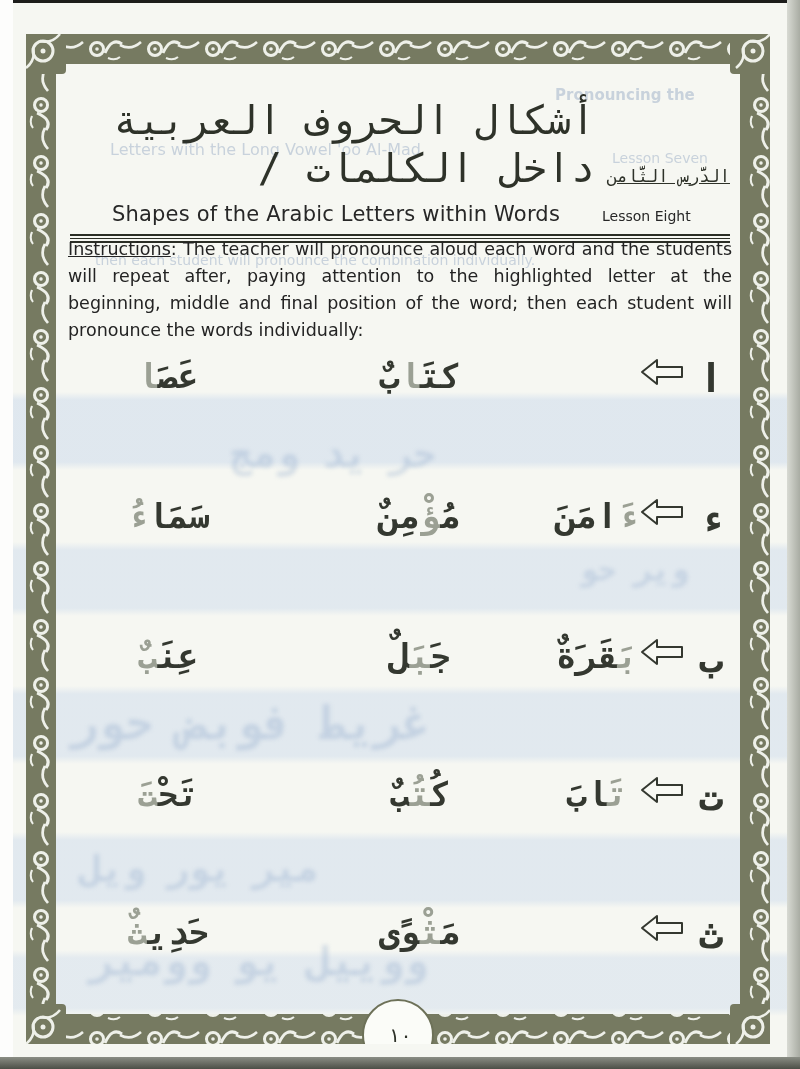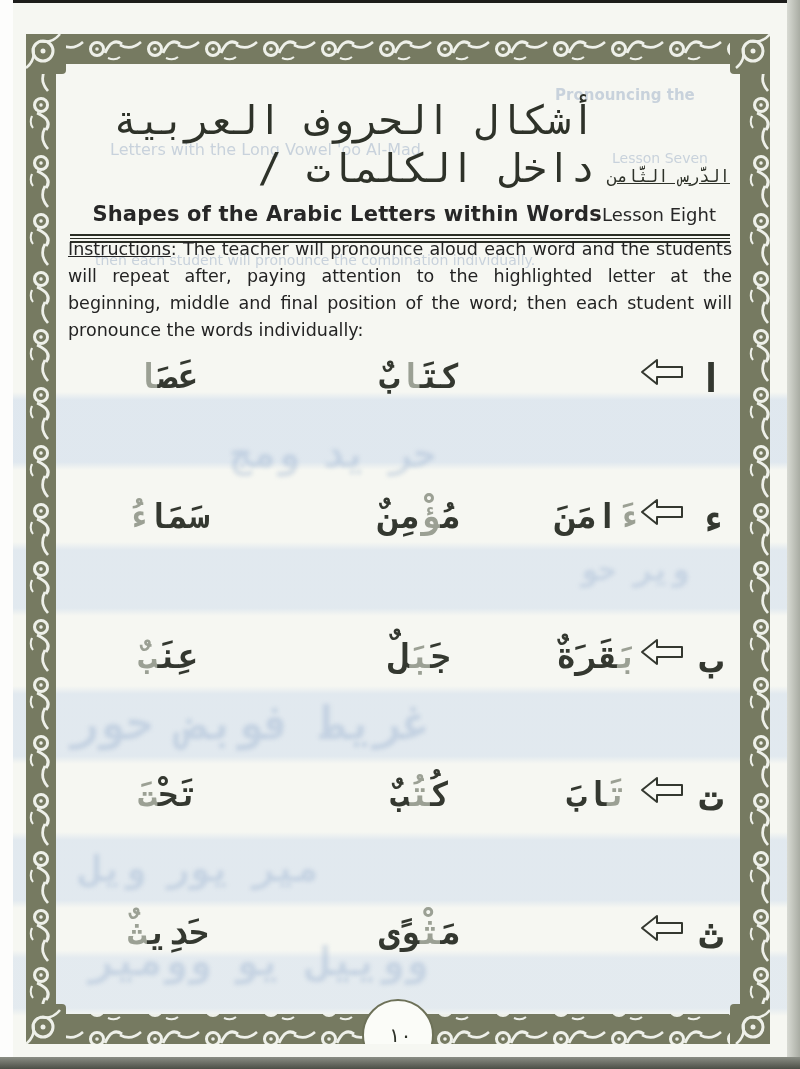--- a/index.html
+++ b/index.html
@@ -30,22 +30,22 @@
   .ghost-ar{position:absolute;color:rgba(140,168,202,.34);filter:blur(2px);font-weight:bold;
             font-family:"DejaVu Sans Mono","DejaVu Sans",sans-serif;white-space:nowrap;pointer-events:none;}
   
   .header{position:absolute;left:70px;top:96px;width:660px;}
   .h-row1{display:flex;align-items:flex-end;}
   .title-ar{flex:1;text-align:right;direction:rtl;font-family:"DejaVu Sans Mono","DejaVu Sans",sans-serif;
             font-size:40px;font-weight:normal;color:#2e3229;line-height:1.2;}
   .lesson-ar{width:135px;direction:rtl;font-family:"DejaVu Sans Mono","DejaVu Sans",sans-serif;
              font-size:17px;color:#2e3229;text-decoration:underline;padding-bottom:6px;}
   .h-row2{display:flex;align-items:baseline;margin-top:10px;}
-  .title-en{flex:1;text-align:right;font-size:21px;font-weight:bold;color:#272727;letter-spacing:.2px;}
-  .lesson-en{width:128px;text-align:left;font-size:18px;color:#272727;}
+  .title-en{flex:1;text-align:center;font-size:21px;font-weight:normal;color:#272727;letter-spacing:.2px;}
+  .lesson-en{width:128px;text-align:left;font-size:14px;color:#272727;}
   .rule{margin-top:8px;height:9px;background:linear-gradient(180deg,
         #2b2e26 0 2px, rgba(0,0,0,0) 2px 4px,
         #2b2e26 4px 5px, rgba(0,0,0,0) 5px 7px,
         #2b2e26 7px 9px);}
   
   .instructions{position:absolute;left:68px;top:218px;width:664px;font-size:17.5px;line-height:1.55;
                 color:#232323;text-align:justify;}
   .instructions .lbl{text-decoration:underline;}
   
   .row{position:absolute;left:70px;width:660px;height:112px;}

